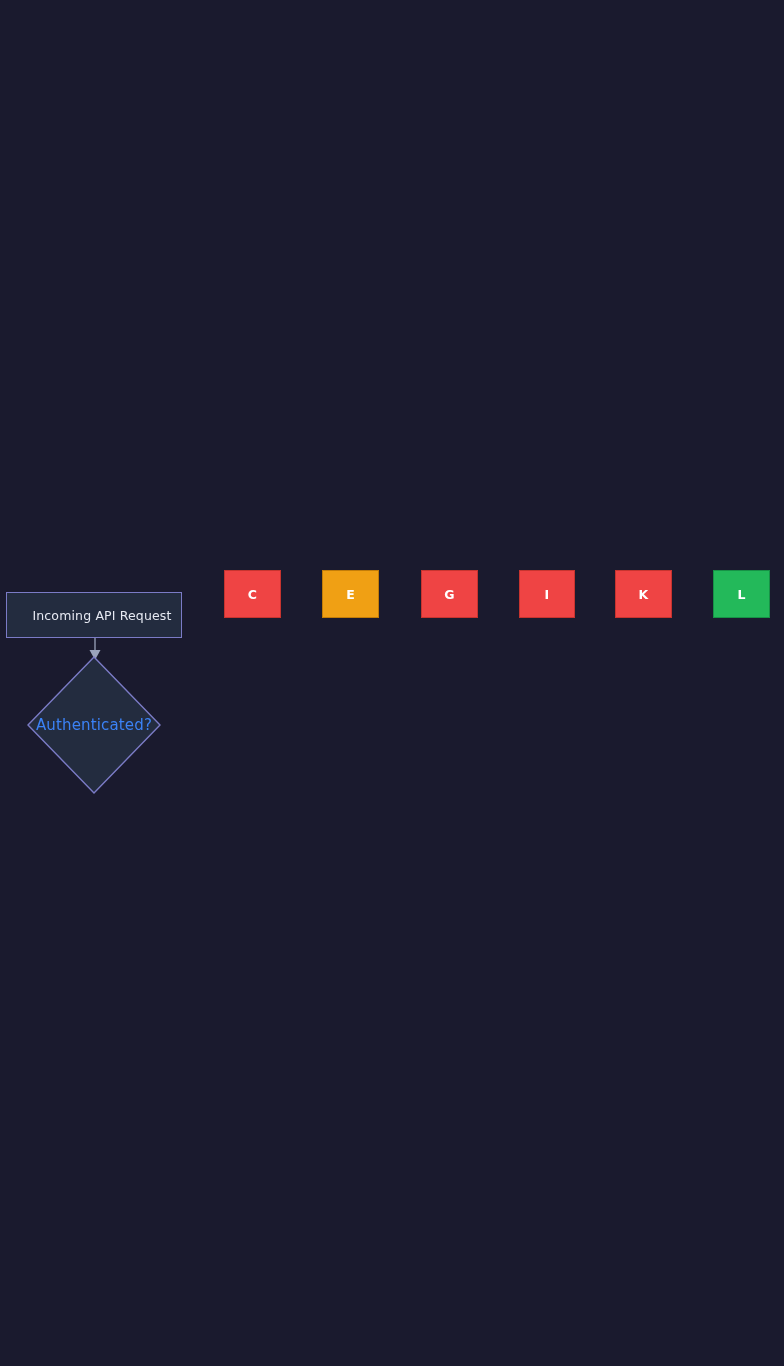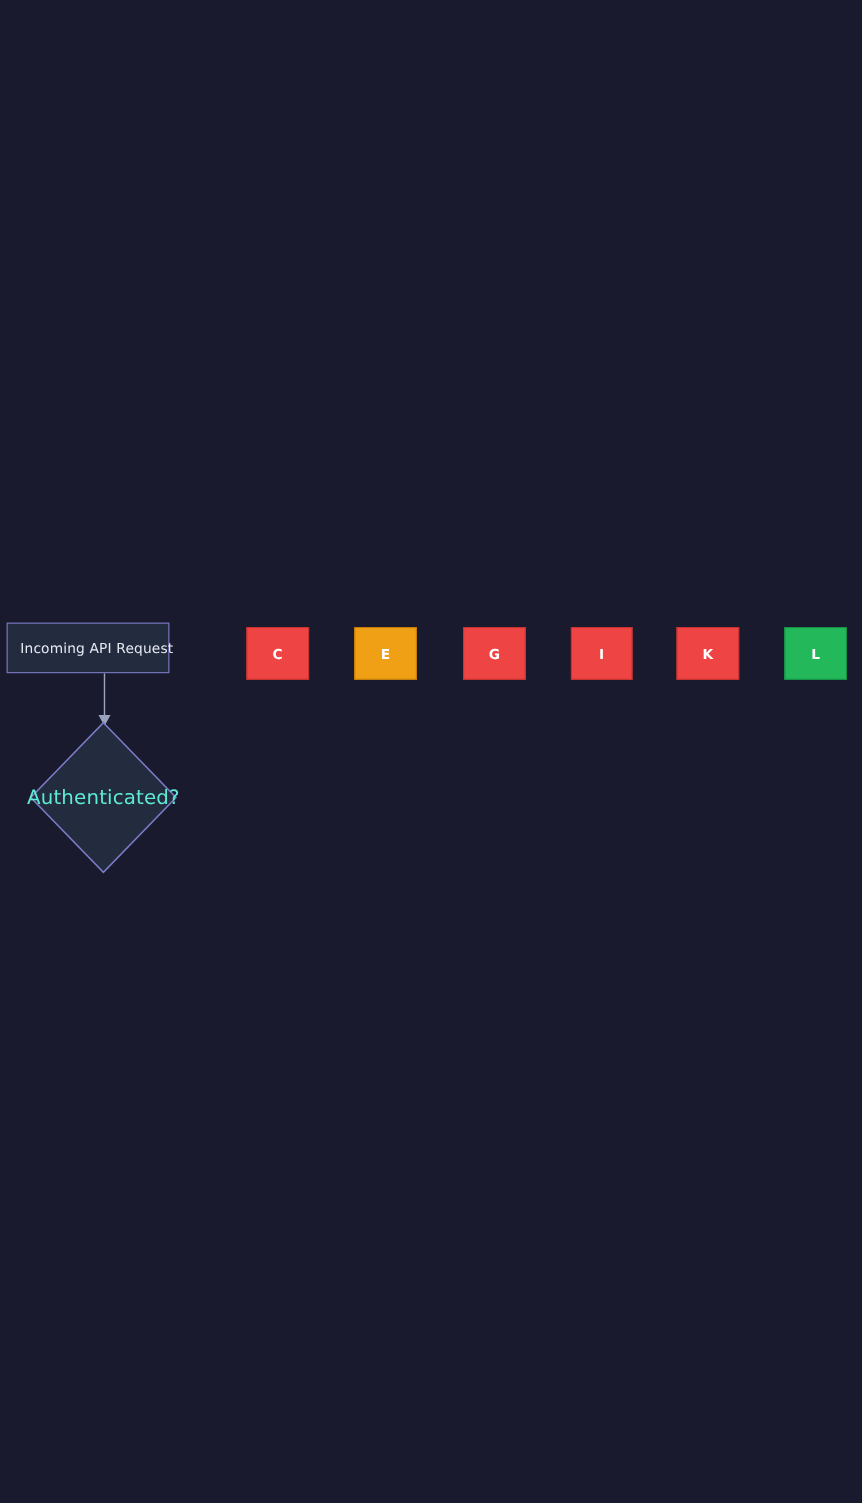--- a/index.html
+++ b/index.html
@@ -32,22 +32,22 @@
     color: #e6e9f2;
     display: flex;
     align-items: center;
     justify-content: center;
     font-size: 12.5px;
     letter-spacing: 0.15px;
     white-space: nowrap;
   }
   #node-start {
     left: 6px;
-    top: 566px;
-    width: 148px;
+    top: 592px;
+    width: 176px;
     height: 46px;
     padding-left: 16px;
   }
 
   .diamond-wrap {
     position: absolute;
     left: 27px;
     top: 656px;
     width: 134px;
     height: 138px;
@@ -60,22 +60,22 @@
   }
   .diamond-label {
     position: absolute;
     left: 0;
     top: 0;
     width: 134px;
     height: 138px;
     display: flex;
     align-items: center;
     justify-content: center;
-    color: #5eead4;
-    font-size: 18px;
+    color: #3b82f6;
+    font-size: 15px;
     letter-spacing: 0.15px;
     white-space: nowrap;
     pointer-events: none;
   }
 
   
   #edge-start-auth {
     position: absolute;
     left: 74px;
     top: 612px;

